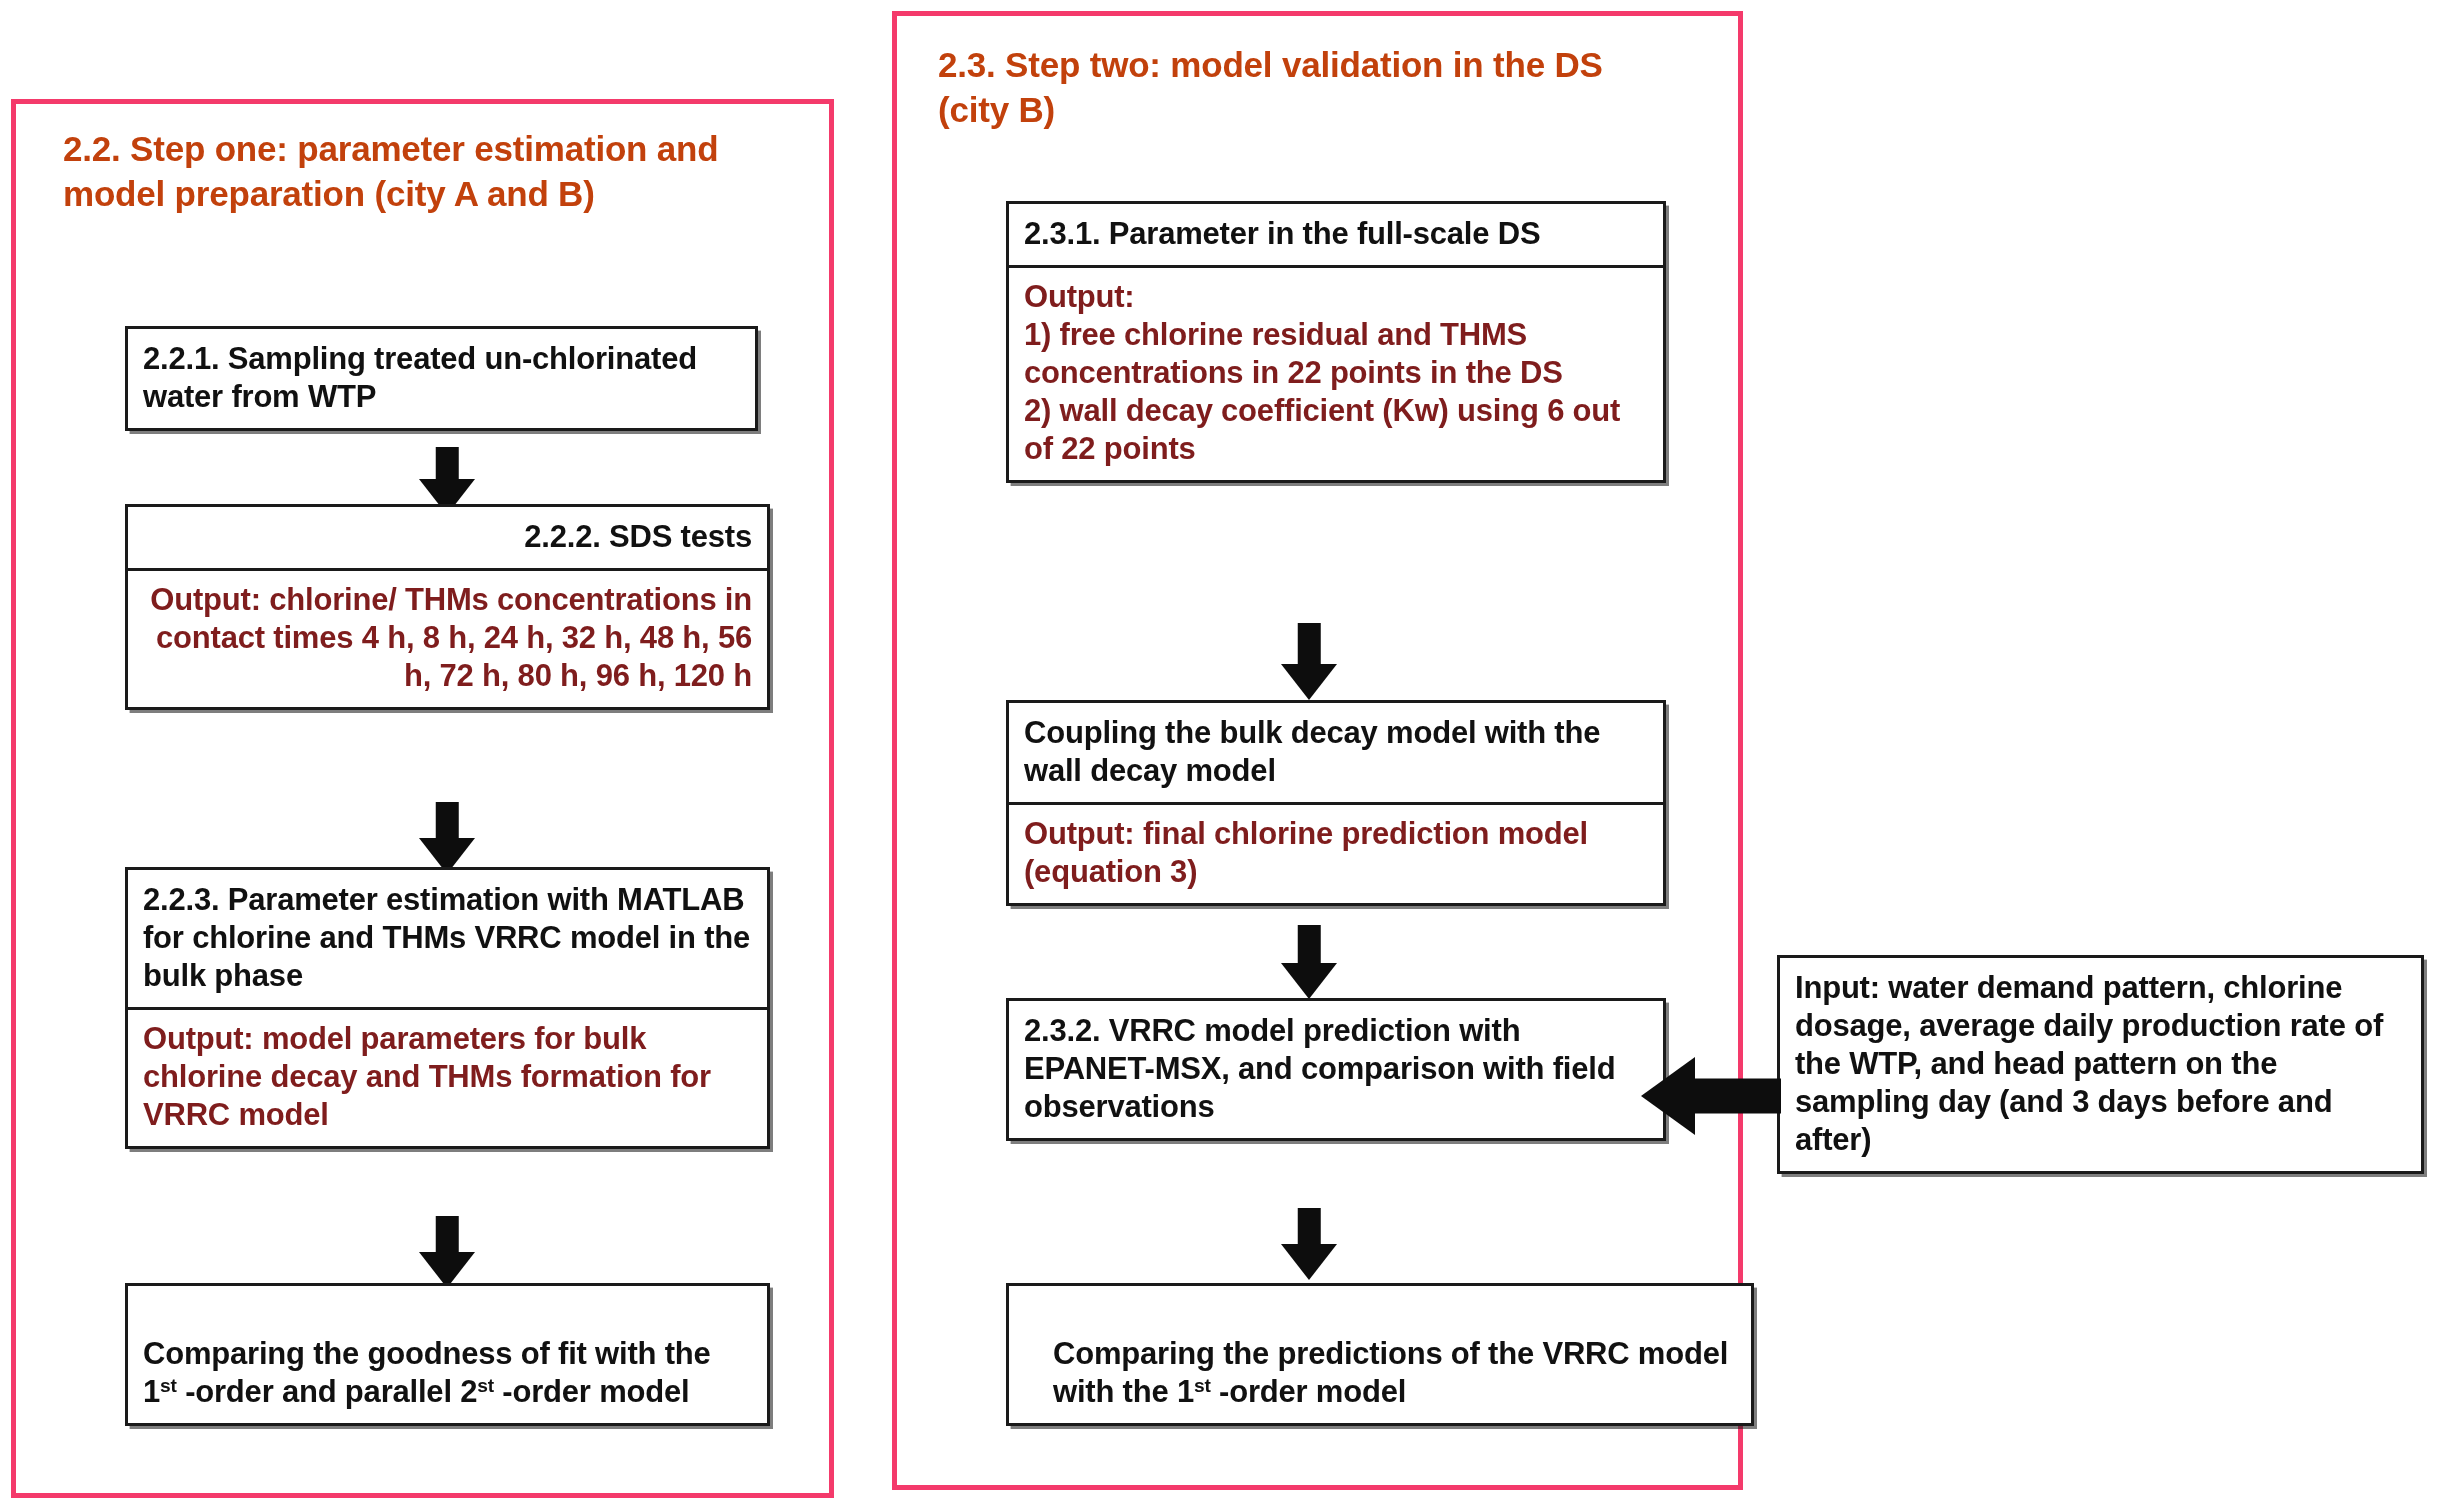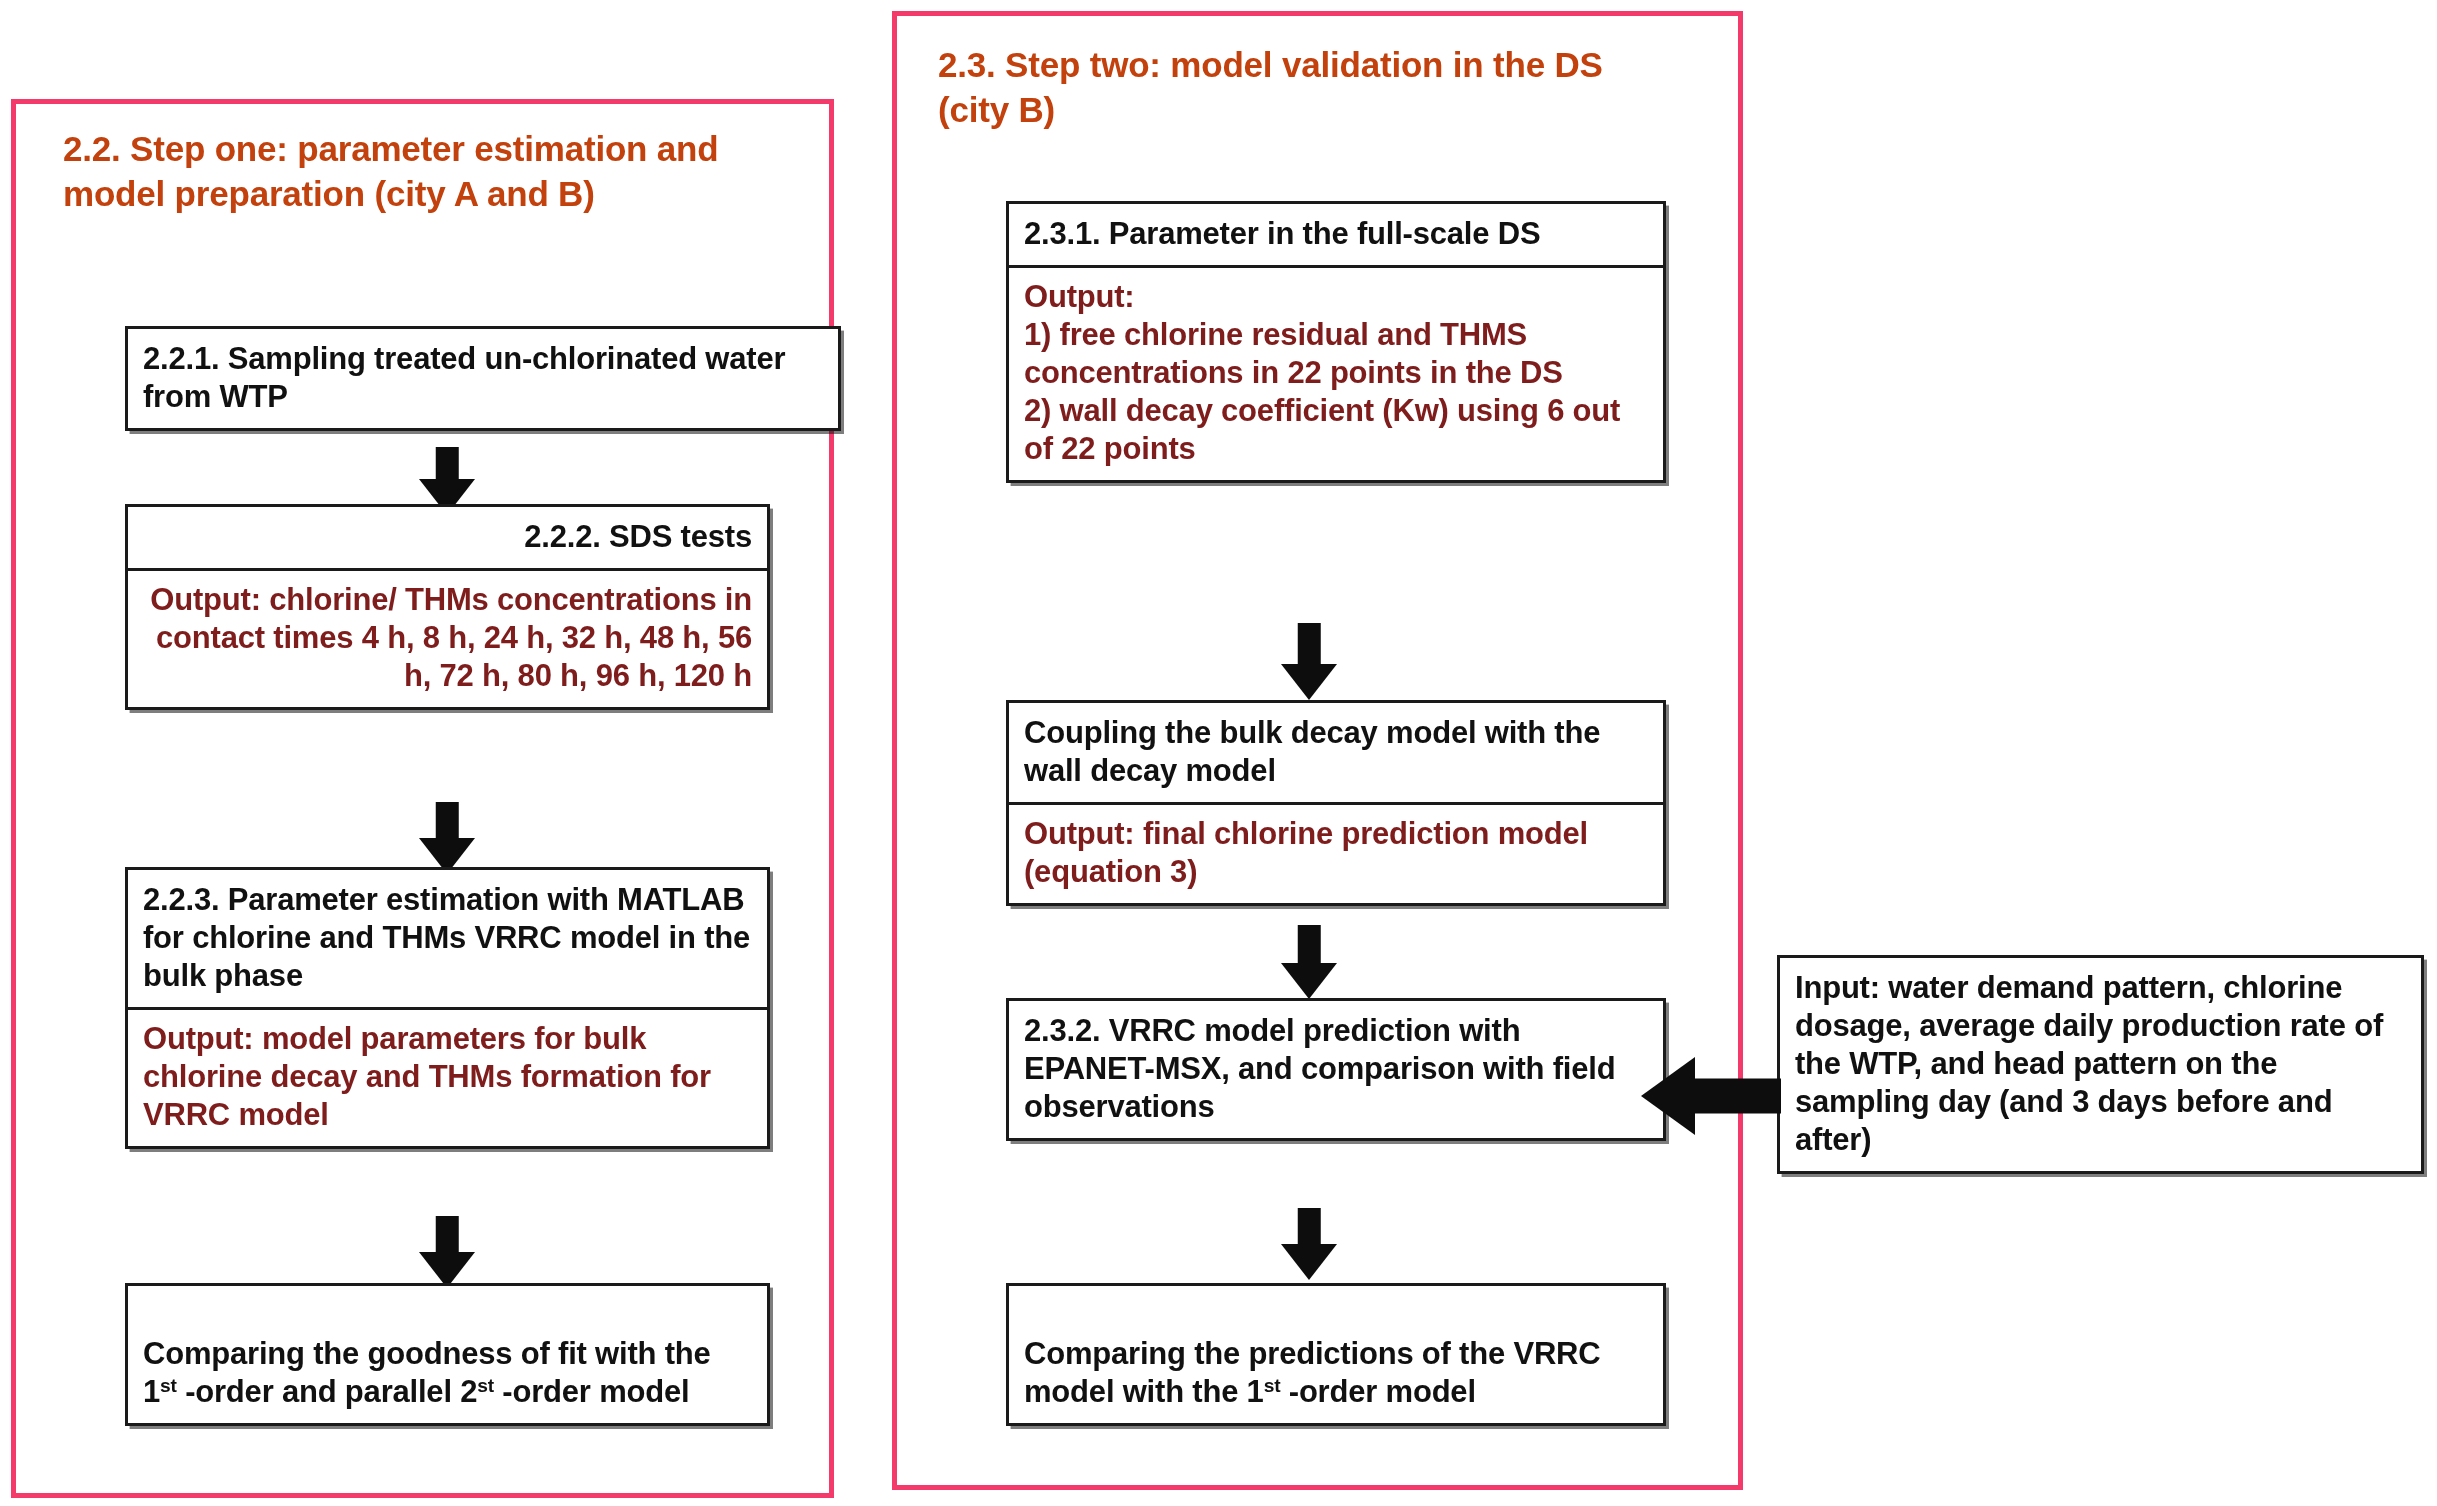--- a/index.html
+++ b/index.html
@@ -25,30 +25,30 @@
         border:3px solid #1a1a1a;box-shadow:3.8px 3.8px 0 -0.8px rgba(20,20,20,0.55);}
   .node .seg{box-sizing:border-box;padding:10.5px 15px 12px 15px;}
   .node .seg.black{color:#111111;}
   .node .seg.green{color:#7f1d1d;}
   .node .seg + .seg{border-top:3px solid #1a1a1a;}
   .node .txt{font-weight:bold;font-size:31px;line-height:38px;letter-spacing:-0.2px;
              white-space:pre-line;}
   sup{font-size:0.62em;line-height:0;vertical-align:0.52em;font-weight:bold;}
 
   
-  #node-221{left:125px;top:326px; width:716px;}
+  #node-221{left:125px;top:326px; width:633px;}
   #node-222{left:125px;top:504px; width:645px;text-align:right;}
   #node-223{left:125px;top:867px;width:645px;}
   #node-224{left:125px;top:1283px;width:645px;}
 
   
   #node-231{left:1006px;top:201px; width:660px;}
   #node-232{left:1006px;top:700px; width:660px;}
   #node-233{left:1006px;top:998px;width:660px;}
-  #node-234{left:1006px;top:1283px;width:660px;}
+  #node-234{left:1006px;top:1283px;width:748px;padding-left:29px;}
   #node-input{left:1777px;top:955px;width:647px;}
 
   
   .arrow-v{position:absolute;width:0;height:0;}
   .arrow-v .stem{position:absolute;left:50%;top:0;transform:translateX(-50%);
                  width:22.5px;background:#0d0d0d;}
   .arrow-v .head{position:absolute;left:50%;transform:translateX(-50%);
                  width:0;height:0;border-left:28px solid transparent;
                  border-right:28px solid transparent;border-top:36px solid #0d0d0d;}
 

